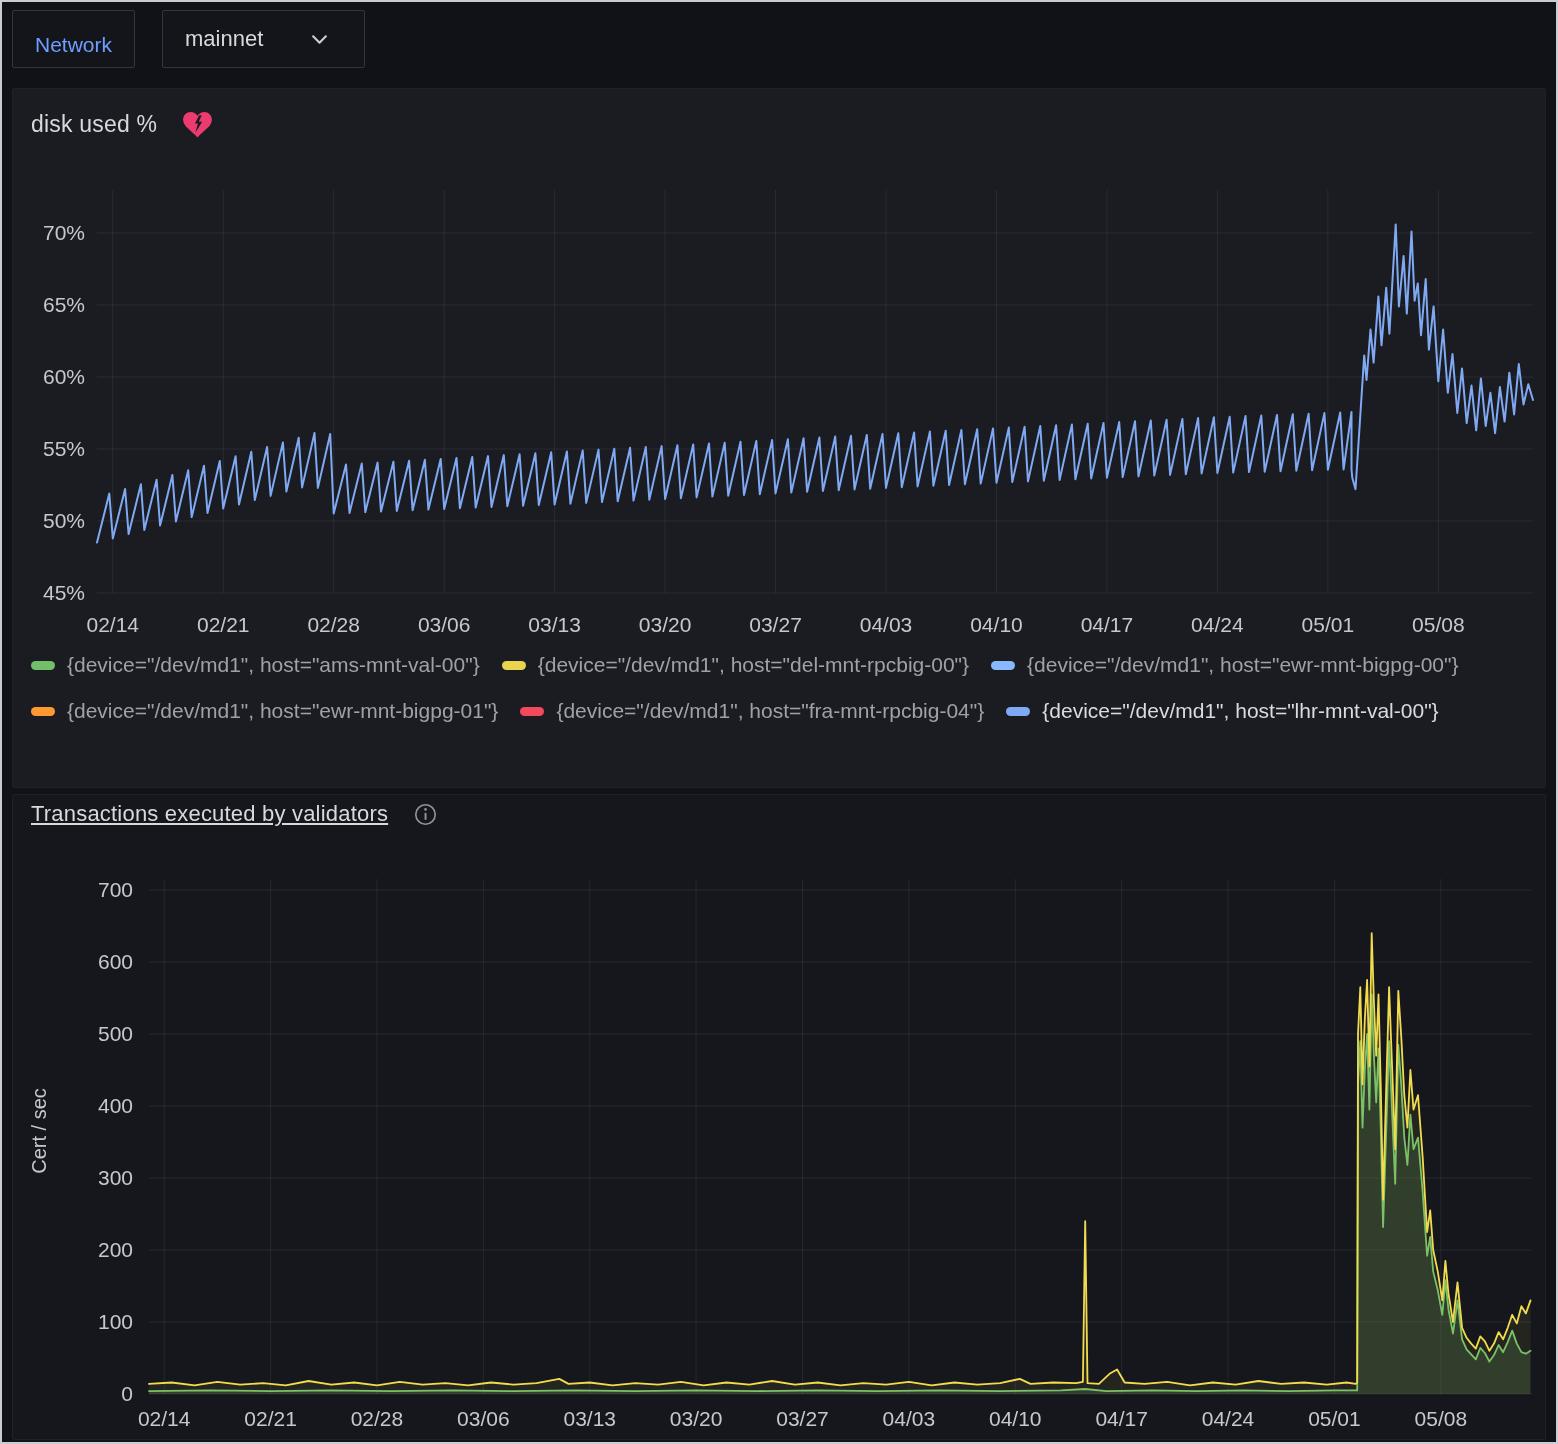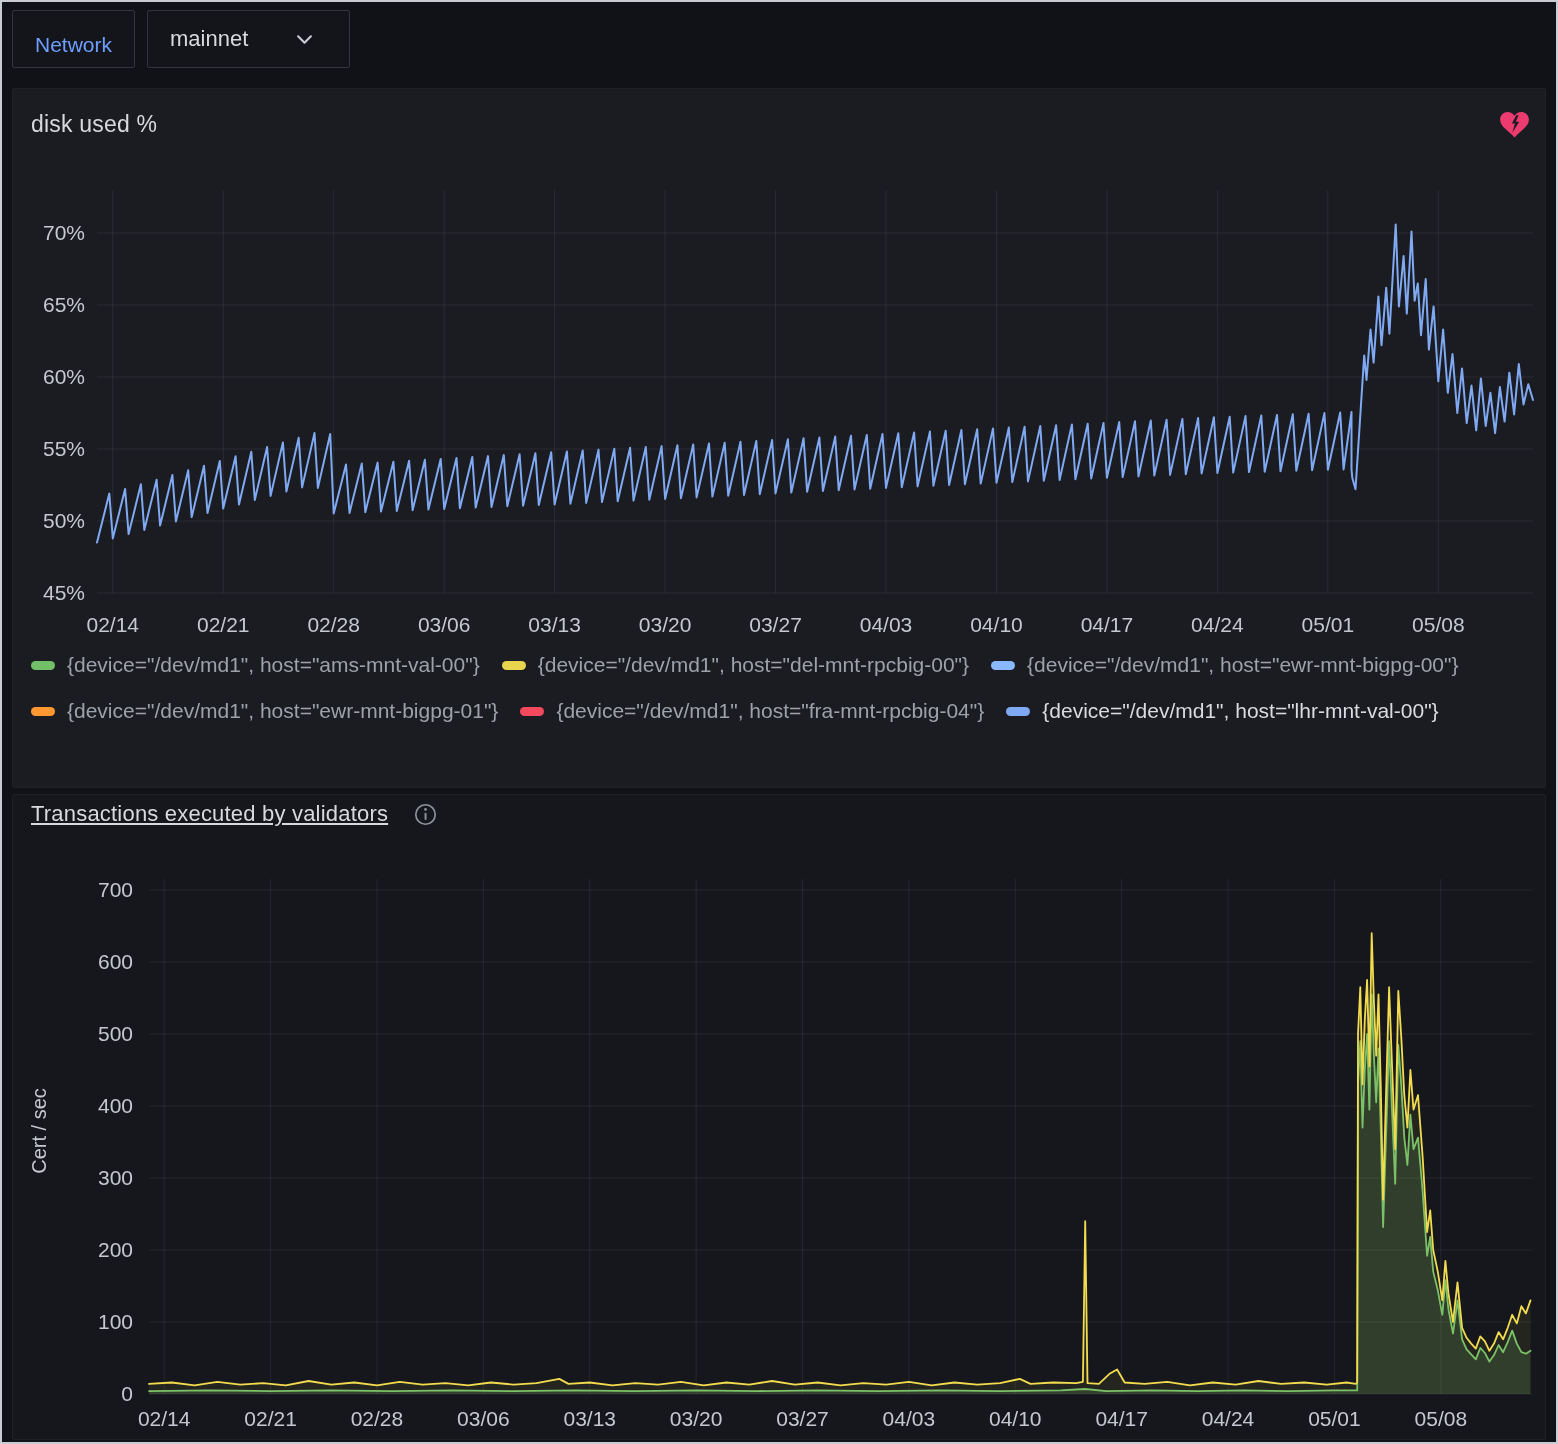--- a/index.html
+++ b/index.html
@@ -10,28 +10,28 @@
     font-family:"Liberation Sans","DejaVu Sans",sans-serif;
   }
   
   .toolbar{position:absolute;left:0;top:0;width:100%;height:78px;background:#111217;}
   .var-box{
     position:absolute;top:8px;height:58px;display:flex;align-items:center;
     border:1px solid #33353c;border-radius:2px;background:#14151a;padding:0 22px;
   }
   .var-label{left:10px;}
   .var-label span{color:#6e9fff;font-size:21px;font-weight:500;margin-top:12px;}
-  .var-value{left:145px;cursor:pointer;gap:34px;}
+  .var-value{left:160px;cursor:pointer;gap:34px;}
   .var-value span{color:#d8d9dd;font-size:22px;font-weight:500;margin-right:14px;}
   
   .panel{position:absolute;left:10px;width:1534px;border:1px solid #202127;border-radius:2px;}
   .panel1{top:86px;height:700px;background:#1b1c22;}
   .panel2{top:792px;height:646px;background:#16171d;}
   .panel-header{display:flex;align-items:center;}
-  .panel1 .panel-header{padding:22px 16px 0 18px;justify-content:space-between;}
+  .panel1 .panel-header{padding:22px 16px 0 18px;}
   .panel2 .panel-header{padding:6px 16px 0 18px;}
   .panel-title{color:#d8d9dd;font-size:23px;font-weight:500;letter-spacing:.2px;cursor:pointer;}
   .title-icon{margin-left:26px;display:flex;align-items:center;}
   .chart-wrap{position:absolute;left:0;width:1534px;}
   #chart1{top:94px;height:470px;}
   #chart2{top:58px;height:588px;}
   svg text{font-family:"Liberation Sans","DejaVu Sans",sans-serif;fill:#c6c8d1;font-size:21px;}
   
   .legend{
     position:absolute;left:18px;right:16px;top:560px;

